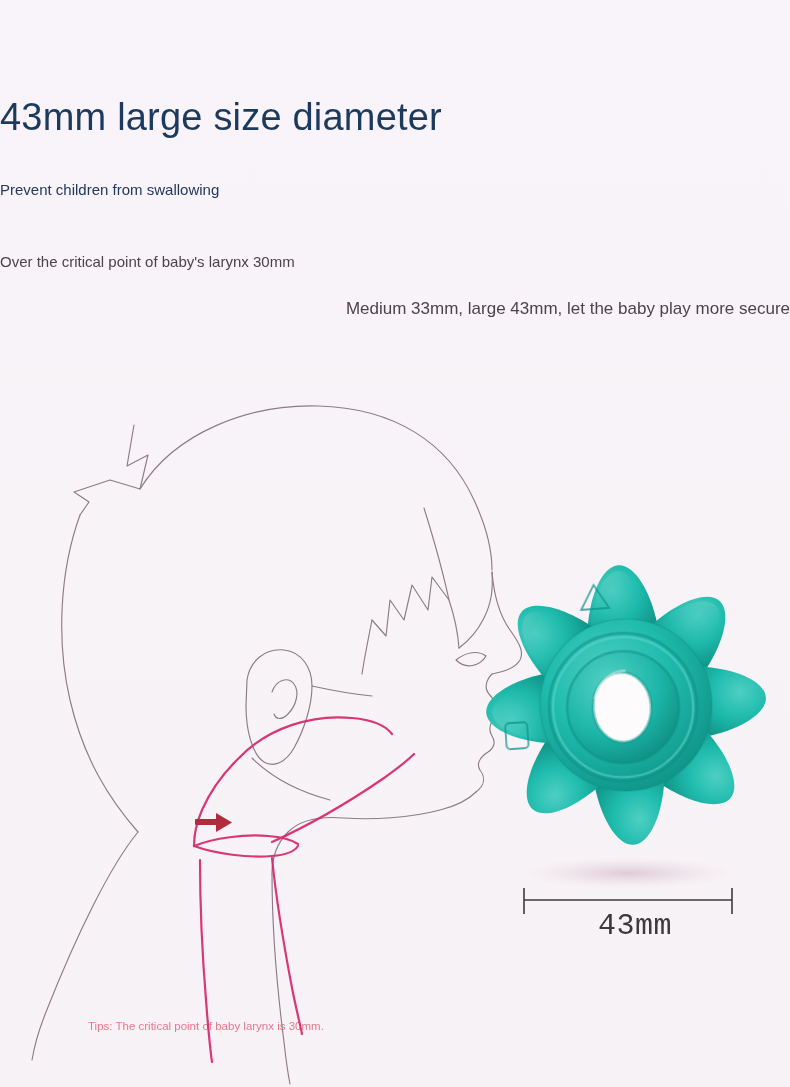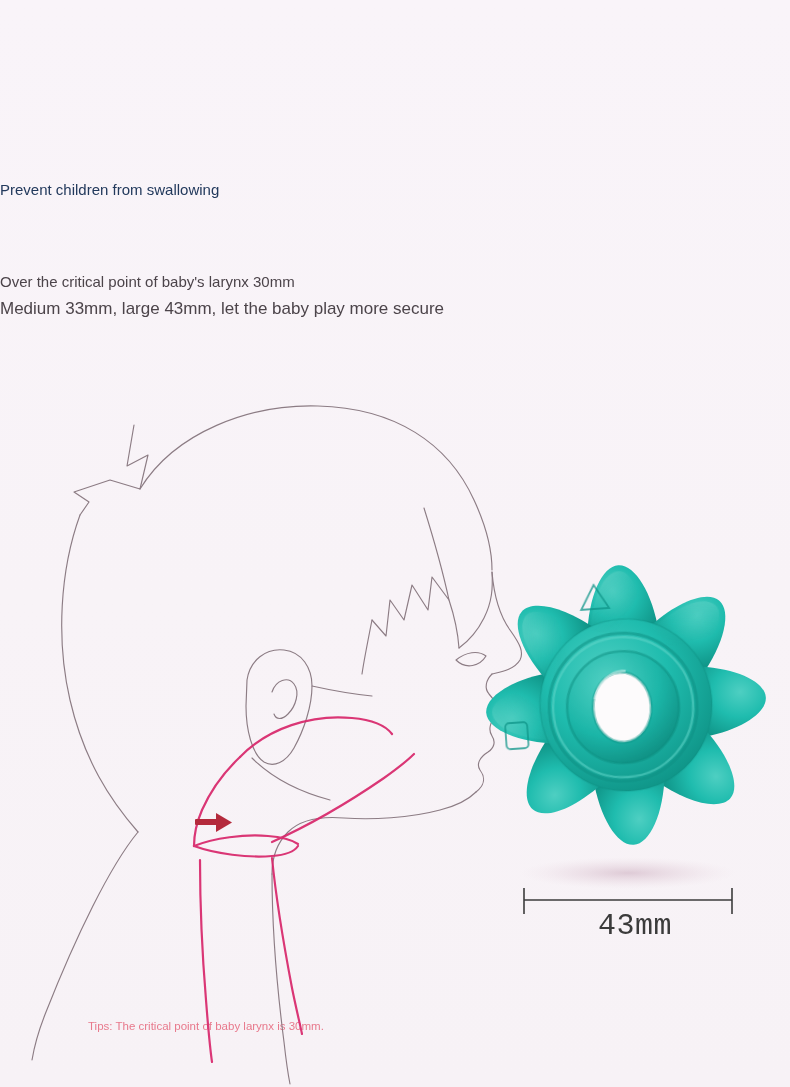--- a/index.html
+++ b/index.html
@@ -44,31 +44,31 @@
   }
   .detail-1 {
     position: absolute;
     left: 0;
     top: 251px;
     width: 642px;
     font-size: 15px;
     line-height: 22px;
     color: #4c444a;
     font-weight: 400;
-    margin-top: 20px;
   }
   .detail-2 {
     position: absolute;
     left: 0;
     top: 297px;
     width: 790px;
     font-size: 17px;
     line-height: 24px;
     color: #4c444a;
     font-weight: 400;
+    text-align: right;
   }
   .tips {
     position: absolute;
     left: 88px;
     top: 1018px;
     font-size: 11.5px;
     line-height: 16px;
     color: #e8798c;
     text-align: right;
     white-space: nowrap;
@@ -96,20 +96,21 @@
     line-height: 36px;
     color: #3b3b3b;
     letter-spacing: 0.5px;
   }
 </style>
 </head>
 <body>
 
 <div id="page">
 
+  <div class="headline">43mm large size diameter</div>
   <div class="subhead">Prevent children from swallowing</div>
   <div class="detail-1">Over the critical point of baby's larynx 30mm</div>
   <div class="detail-2">Medium 33mm, large 43mm, let the baby play more secure</div>
   <div class="tips">Tips: The critical point of baby larynx is 30mm.</div>
 
   <svg class="art-layer" viewBox="0 0 790 1087" xmlns="http://www.w3.org/2000/svg">
 
     <g fill="none" stroke="#8c7c84" stroke-width="1.15" stroke-linecap="round" stroke-linejoin="round">
 
       <path d="M 134 425 L 127 466 L 148 455 L 140 489

